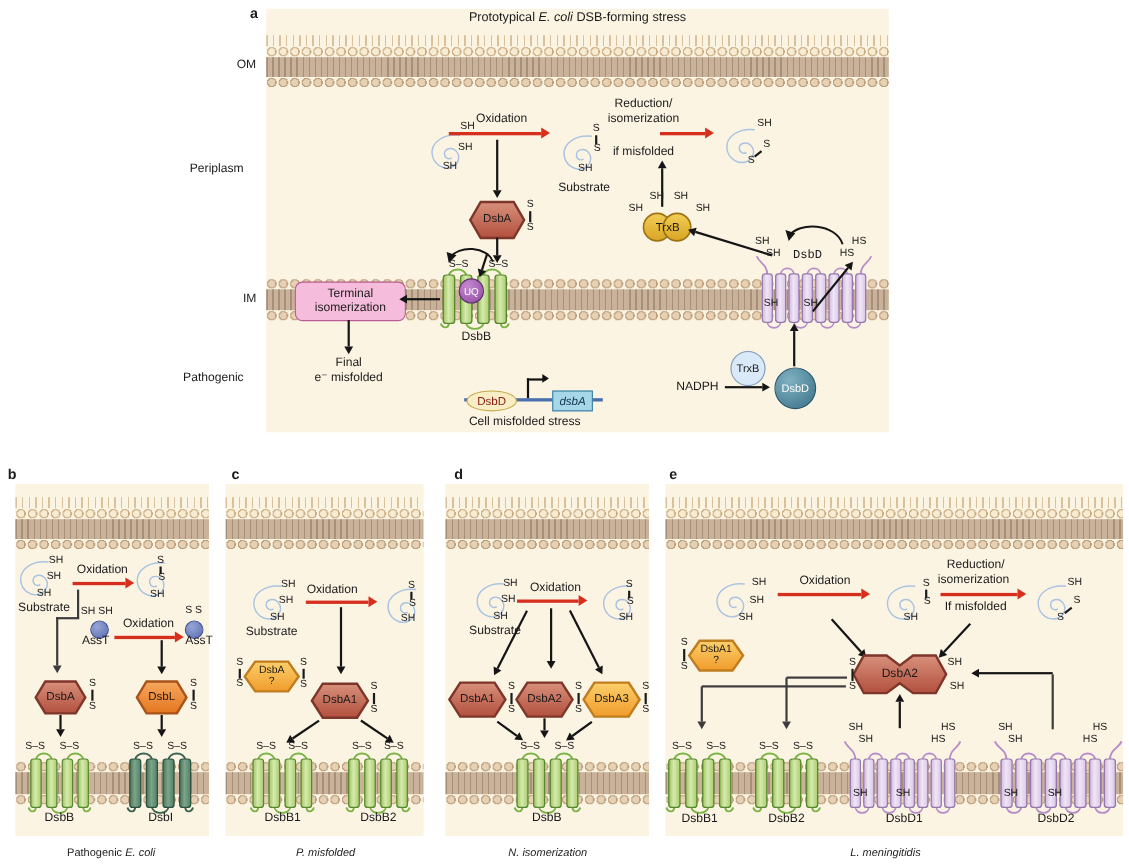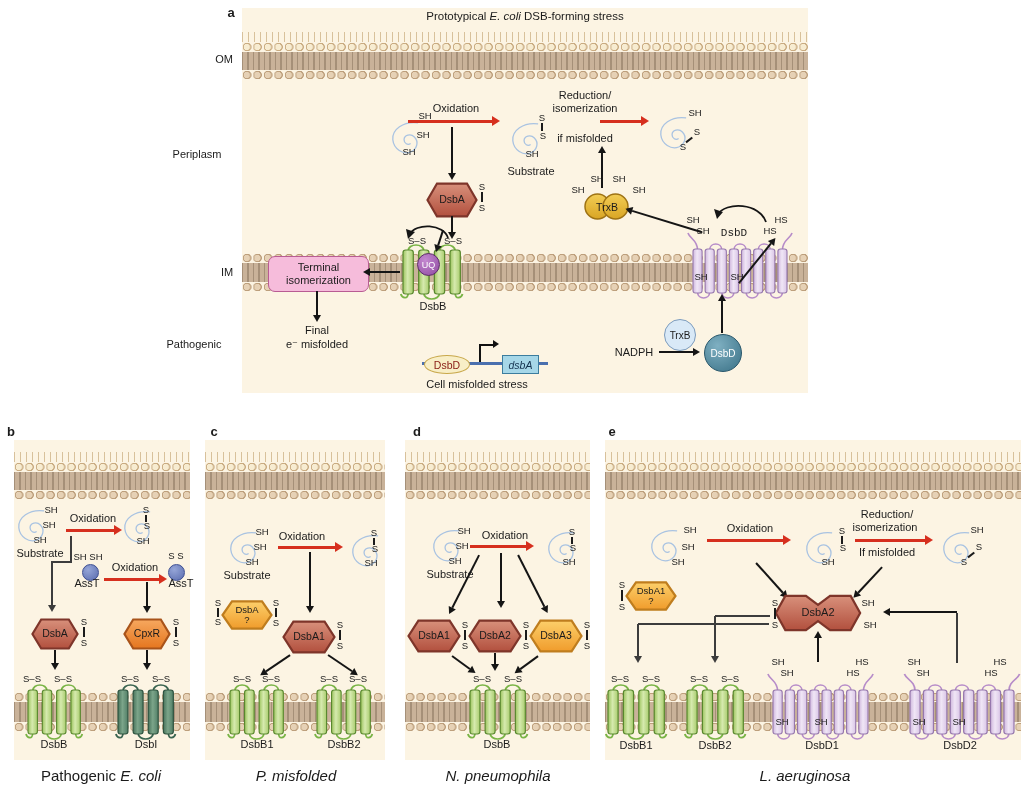--- a/index.html
+++ b/index.html
@@ -3,21 +3,21 @@
 <meta charset="utf-8">
 <style>
   html,body{margin:0;padding:0;background:#fff;}
   .stage{position:relative;width:1026px;height:787px;background:#ffffff;
     font-family:"Liberation Sans","DejaVu Sans",sans-serif;color:#1b1b1b;overflow:hidden;}
   .panelbg{position:absolute;background:#fcf4e3;z-index:0;}
   .t{position:absolute;transform:translate(-50%,-50%);white-space:nowrap;font-size:11px;line-height:1.15;z-index:6;}
   .sm{font-size:9.5px;}
   .i{font-style:italic;}
   .letter{font-size:13px;font-weight:bold;}
-  .cap{font-size:15px;}
+  .cap{font-size:10px;}
   
   .mem{position:absolute;z-index:1;}
   .mrow{width:100%;}
   .mtails{height:10px;background:repeating-linear-gradient(90deg,#d8c19b 0 1.3px,rgba(0,0,0,0) 1.3px 6px);}
   .mheadc{height:10px;background:radial-gradient(circle at 5px 5px,#f7ecd1 3.1px,#c9ab81 3.2px 4.3px,rgba(0,0,0,0) 4.4px);background-size:10.5px 10px;}
   .mheadt{height:10px;background:radial-gradient(circle at 5px 5px,#e6d1b5 3.1px,#bd9f7c 3.2px 4.3px,rgba(0,0,0,0) 4.4px);background-size:10.5px 10px;}
   .mband{background-color:#c9b299;background-image:repeating-linear-gradient(90deg,rgba(122,102,80,.45) 0 1.2px,rgba(0,0,0,0) 1.2px 5.5px);}
   
   .arr{position:absolute;background:currentColor;color:#151515;z-index:5;}
   .arr.h{height:2.2px;transform-origin:left center;}
@@ -326,21 +326,21 @@
     </svg>
     <div class="hexlab">DsbA</div>
   </div>
   <div class="t sm" style="left:84px;top:622px;">S</div>
   <div class="vb" style="left:83px;top:627px;height:10px;"></div>
   <div class="t sm" style="left:84px;top:643px;">S</div>
   <div class="hex" style="left:147px;top:634px;width:46px;height:30px;">
     <svg class="hexsvg" width="100%" height="100%" viewBox="0 0 100 60" preserveAspectRatio="none">
       <polygon points="20,1 80,1 99,30 80,59 20,59 1,30" fill="url(#gOrange)" stroke="#a8531a" vector-effect="non-scaling-stroke"></polygon>
     </svg>
-    <div class="hexlab">CpxR</div>
+    <div class="hexlab">DsbL</div>
   </div>
   <div class="t sm" style="left:176px;top:622px;">S</div>
   <div class="vb" style="left:175px;top:627px;height:10px;"></div>
   <div class="t sm" style="left:176px;top:643px;">S</div>
   <div class="arr v to-d" style="left:54px;top:650px;height:13px;"></div>
   <div class="arr v to-d" style="left:146px;top:650px;height:13px;"></div>
 
   <div class="t sm" style="left:32px;top:679px;">S–S</div>
   <div class="t sm" style="left:63px;top:679px;">S–S</div>
   <div class="t sm" style="left:130px;top:679px;">S–S</div>
@@ -537,21 +537,21 @@
       <path d="M33.3,7 C33.3,-1 47.6,-1 47.6,7"></path>
     <path d="M19,49 C19,57 33.3,57 33.3,49"></path>
     <path d="M4.7,49 C4.7,56 -1,54 -2,50"></path>
       <path d="M47.6,49 C47.6,56 53.3,54 54.3,50"></path>
     <rect x="0" y="6" width="9.4" height="44" rx="2.5"></rect>
       <rect x="14.3" y="6" width="9.4" height="44" rx="2.5"></rect>
     <rect x="28.6" y="6" width="9.4" height="44" rx="2.5"></rect>
       <rect x="42.9" y="6" width="9.4" height="44" rx="2.5"></rect>
   </svg>
   <div class="t" style="left:497px;top:744px;">DsbB</div>
-  <div class="t cap i" style="left:498px;top:776px;">N. pneumophila</div>
+  <div class="t cap i" style="left:498px;top:776px;">N. isomerization</div>
 
   <div class="panelbg" style="left:605px;top:440px;width:416px;height:320px;"></div>
   <div class="t letter" style="left:612px;top:432px;">e</div>
   <div class="mem" style="left:605px;top:452px;width:416px;">
     <div class="mrow mtails"></div>
     <div class="mrow mheadc"></div>
     <div class="mrow mband" style="height:18px;"></div>
     <div class="mrow mheadt"></div>
   </div>
   <div class="mem" style="left:605px;top:692px;width:416px;">
@@ -700,15 +700,15 @@
   <div class="t sm" style="left:923px;top:673px;">SH</div>
   <div class="t sm" style="left:1000px;top:662px;">HS</div>
   <div class="t sm" style="left:991px;top:673px;">HS</div>
   <div class="t sm" style="left:919px;top:722px;z-index:4;">SH</div>
   <div class="t sm" style="left:959px;top:722px;z-index:4;">SH</div>
 
   <div class="t" style="left:636px;top:745px;">DsbB1</div>
   <div class="t" style="left:715px;top:745px;">DsbB2</div>
   <div class="t" style="left:822px;top:745px;">DsbD1</div>
   <div class="t" style="left:960px;top:745px;">DsbD2</div>
-  <div class="t cap i" style="left:805px;top:776px;">L. aeruginosa</div>
+  <div class="t cap i" style="left:805px;top:776px;">L. meningitidis</div>
 
 </div>
 
 </body></html>

